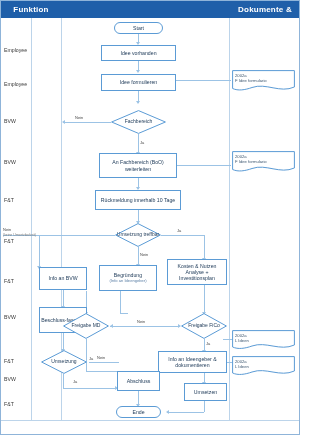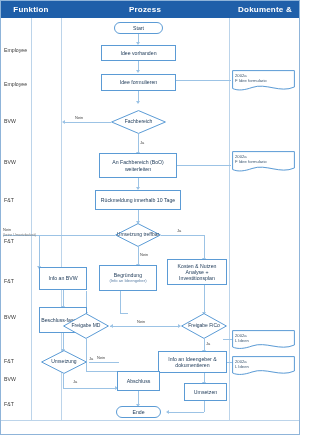--- a/index.html
+++ b/index.html
@@ -55,21 +55,20 @@
   .elbl{position:absolute;font-size:4px;color:#4a4a4a;line-height:4.6px;white-space:nowrap;}
   .elbl .sub2{display:block;font-size:3.4px;color:#7a7a7a;}
 </style>
 </head>
 <body>
 
 <div id="page">
 
   <div class="hdr">
     <div class="cell c1">Funktion</div>
-    <div class="cell c2">Prozess</div>
     <div class="cell c3">Dokumente &amp; Tools</div>
   </div>
 
   <div class="vsep a"></div>
   <div class="vsep b"></div>
   <div class="vsep c"></div>
   <div class="botline"></div>
   <div class="botline2"></div>
 
   <div class="role" style="top:46px">Employee</div>

